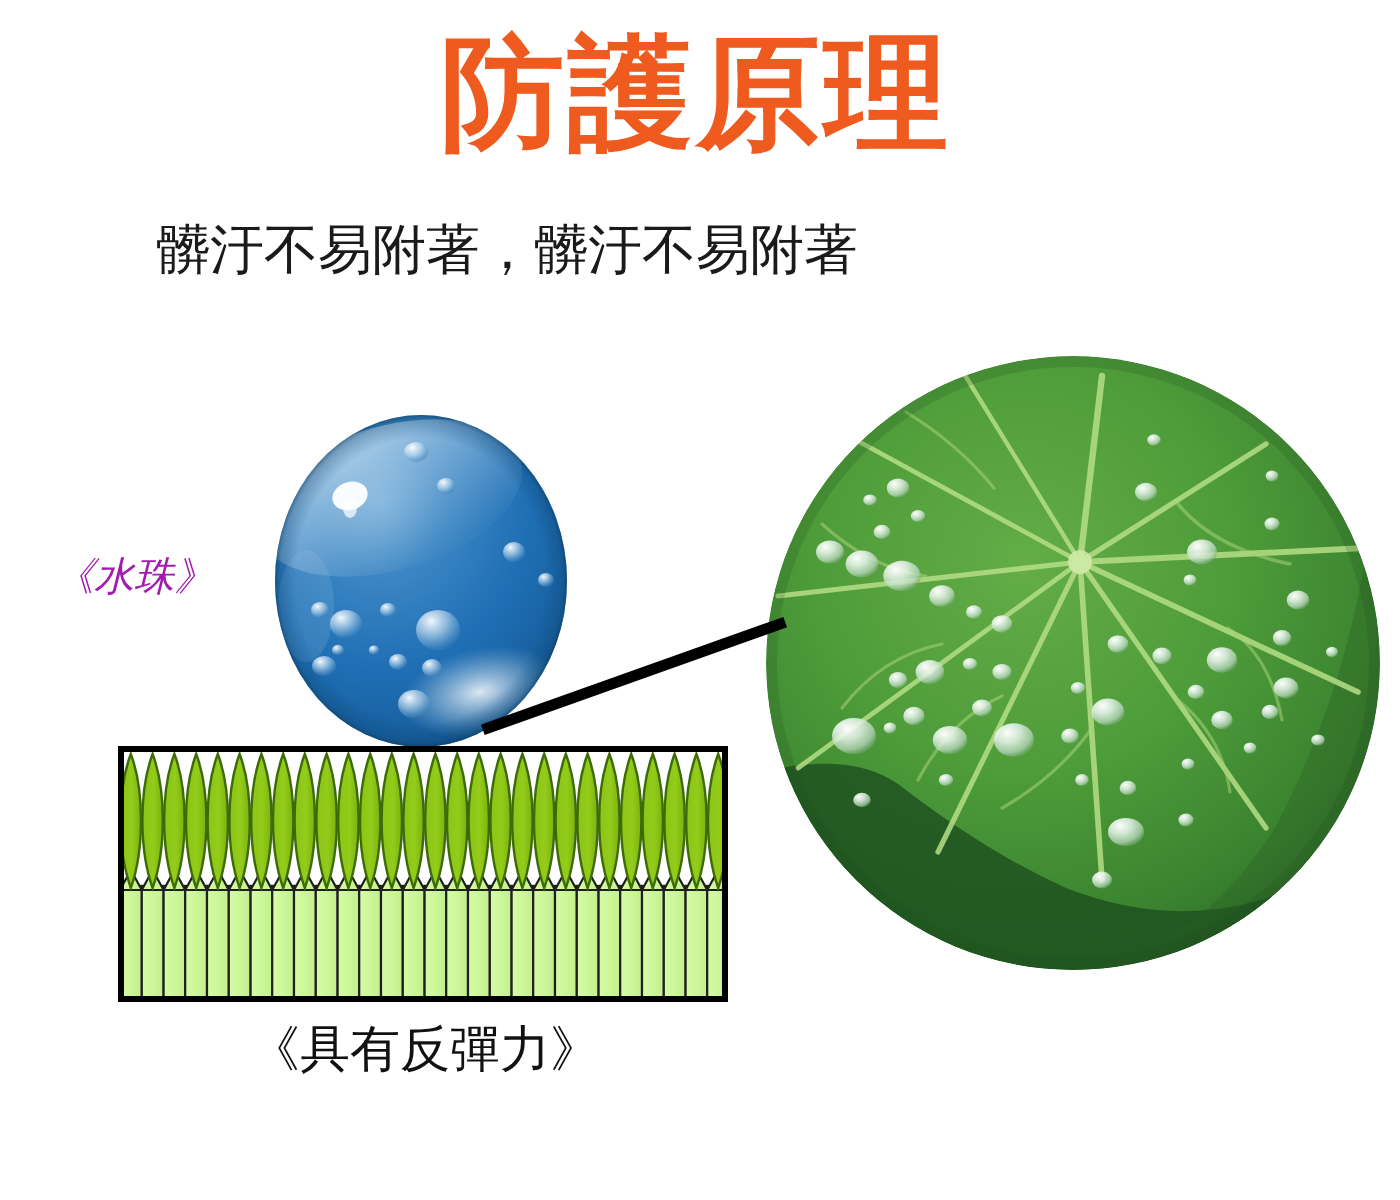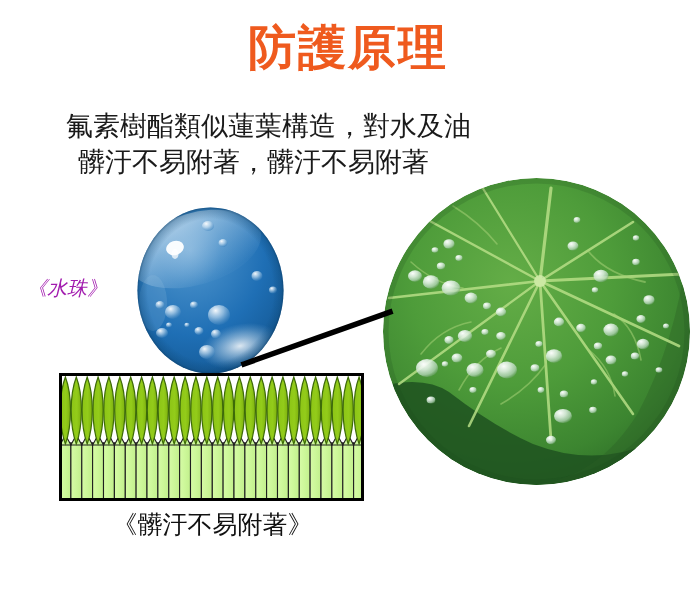--- a/index.html
+++ b/index.html
@@ -16,21 +16,21 @@
     font-family: "DejaVu Sans", "Liberation Sans", sans-serif;
   }
 
   
   #title {
     position: absolute;
     left: 0;
     top: 12px;
     width: 696px;
     text-align: center;
-    font-size: 48px;
+    font-size: 62px;
     line-height: 70px;
     font-weight: bold;
     letter-spacing: 2px;
     color: #ef5a1e;
     white-space: nowrap;
   }
 
   
   #body-text {
     position: absolute;
@@ -114,21 +114,20 @@
   #structure svg { display: block; width: 100%; height: 100%; }
 </style>
 </head>
 <body>
 
 <div id="canvas">
 
   <div id="title">防護原理</div>
 
   <div id="body-text">
-    <span class="line l1">氟素樹酯類似蓮葉構造，對水及油</span>
     <span class="line l2">髒汙不易附著，髒汙不易附著</span>
   </div>
 
   <div id="bead-label">《水珠》</div>
 
   <div id="bead">
     <svg viewBox="0 0 147 167" xmlns="http://www.w3.org/2000/svg">
       <defs>
         <radialGradient id="beadBody" cx="36%" cy="26%" r="82%">
           <stop offset="0%" stop-color="#6fa8d6"></stop>
@@ -430,15 +429,15 @@
             <path d="M 289.2 4 C 296.0 22 296.0 52 289.2 71 C 282.4 52 282.4 22 289.2 4 Z"></path>
             <path d="M 300.1 4 C 306.9 22 306.9 52 300.1 71 C 293.3 52 293.3 22 300.1 4 Z"></path>
           </g>
         </g>
       </g>
 
       <rect x="1.5" y="1.5" width="302" height="125" fill="none" stroke="#000000" stroke-width="3"></rect>
     </svg>
   </div>
 
-  <div id="structure-caption">《髒汙不易附著》</div>
+  <div id="structure-caption">《具有反彈力》</div>
 
 </div>
 
 </body></html>

